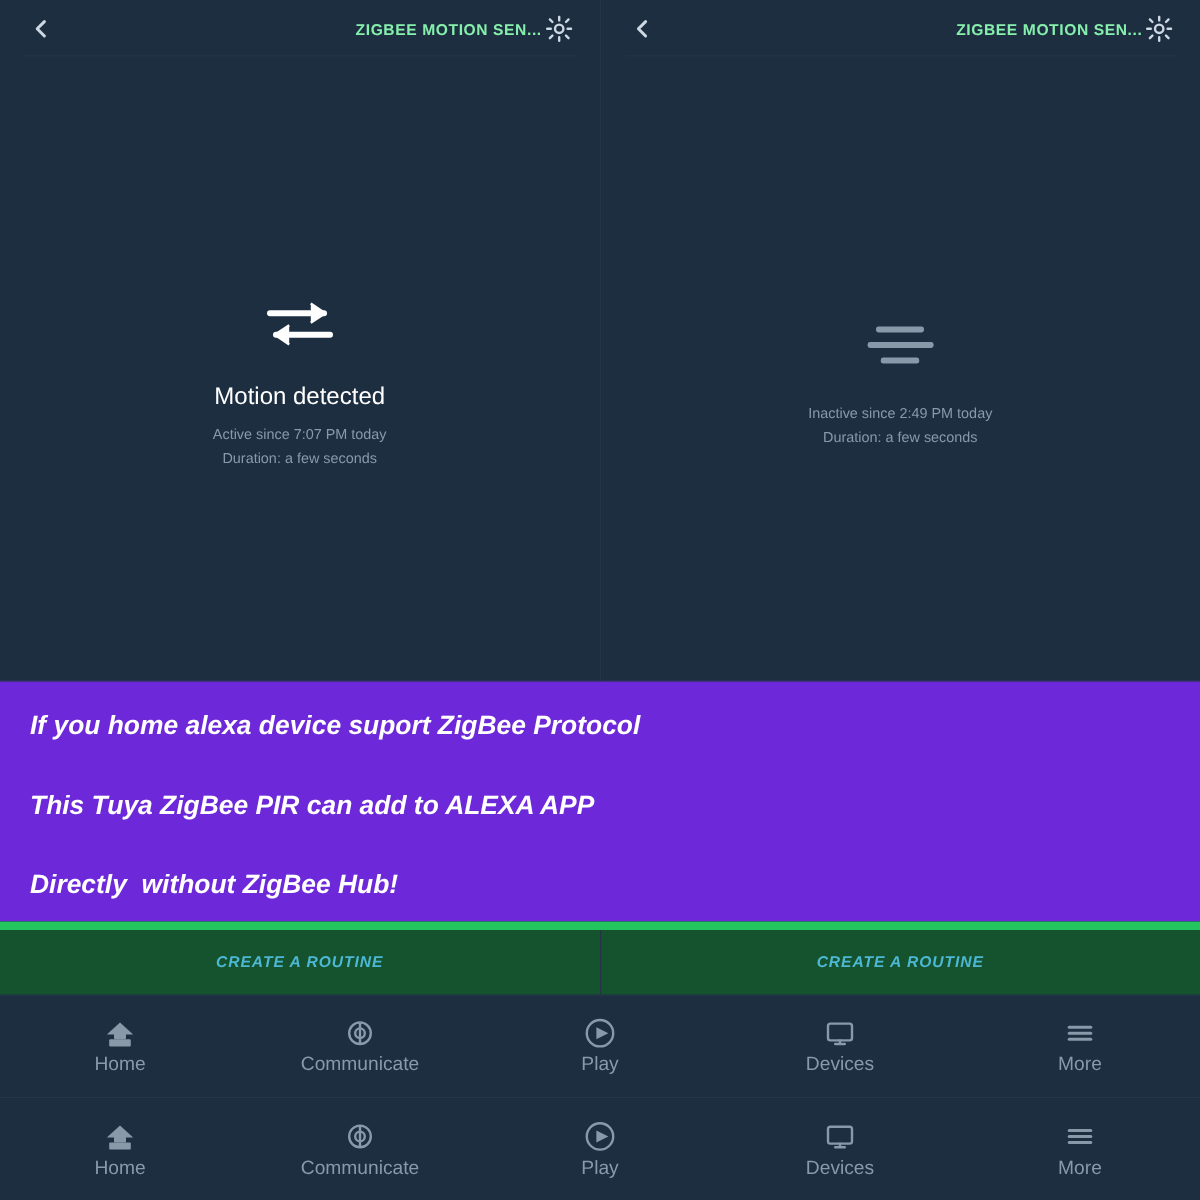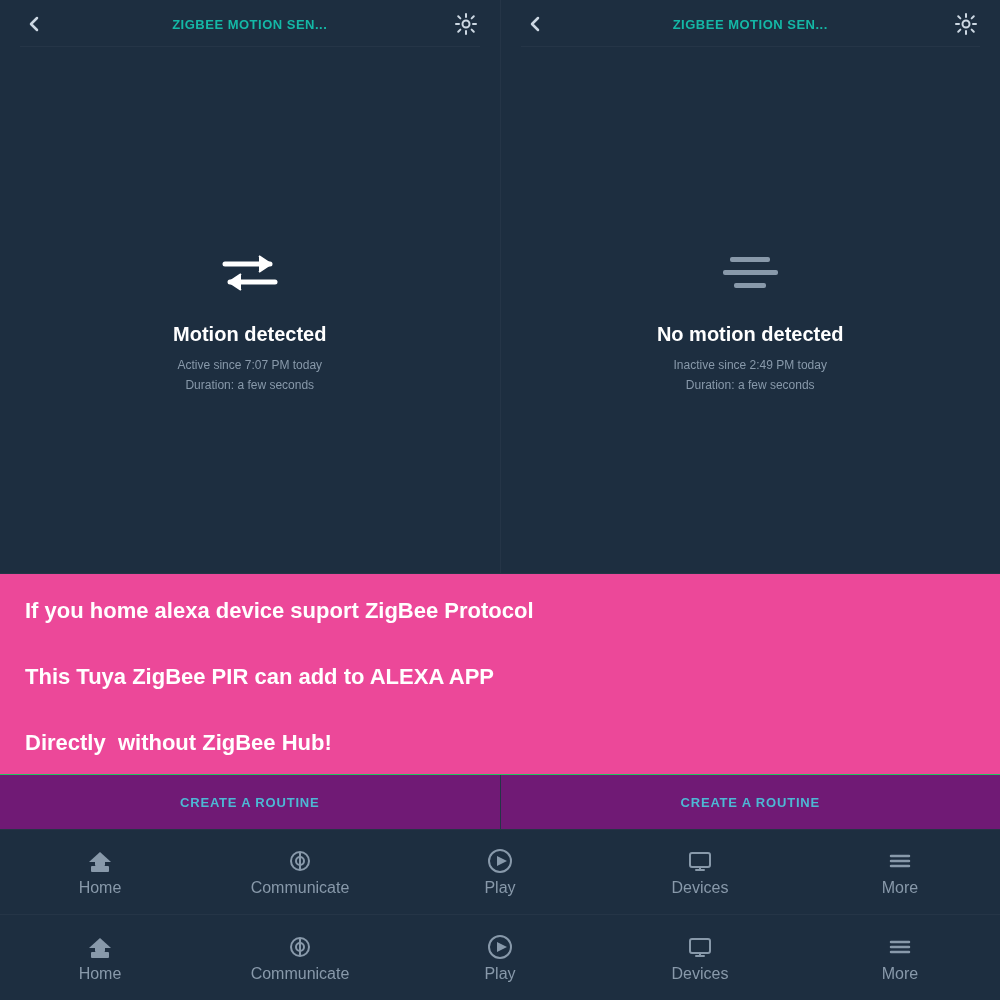--- a/index.html
+++ b/index.html
@@ -52,23 +52,23 @@
       height: 28px;
       display: flex;
       align-items: center;
       justify-content: center;
       cursor: pointer;
     }
 
     .panel-title {
       font-size: 13px;
       font-weight: 600;
-      color: #14b8a6;
+      color: #86efac;
       letter-spacing: 0.5px;
-      text-align: center;
+      text-align: right;
       flex: 1;
     }
 
     .gear-btn {
       width: 28px;
       height: 28px;
       display: flex;
       align-items: center;
       justify-content: center;
       cursor: pointer;
@@ -104,52 +104,54 @@
       margin-bottom: 20px;
     }
 
     .no-motion-line {
       background: #8899aa;
       border-radius: 2px;
     }
 
     .status-title {
       font-size: 20px;
-      font-weight: 700;
+      font-weight: 400;
       color: #ffffff;
       margin-bottom: 12px;
       text-align: right;
     }
 
     .status-sub {
       font-size: 12px;
       color: #8899aa;
       text-align: center;
       margin-bottom: 6px;
     }
 
     
     .info-section {
-      background: #ec4899;
+      background: #6d28d9;
       padding: 20px 25px 15px 25px;
       border-top: 1px solid #253547;
+      font-style: italic;
     }
 
     .info-text {
       font-size: 22px;
       font-weight: 700;
       color: #ffffff;
       line-height: 1.5;
     }
 
     
     .routine-row {
       display: flex;
-      background: #701a75;
-      border-top: 1px solid #22c55e;
+      background: #14532d;
+      border-top: 7px solid #22c55e;
+      font-style: italic;
     }
 
     .routine-btn {
       flex: 1;
       padding: 18px 10px;
       text-align: center;
       border-right: 1px solid #253547;
       cursor: pointer;
     }
     .routine-btn:last-child { border-right: none; }
@@ -265,21 +267,20 @@
         </div>
       </div>
 
       <div class="icon-area">
         <div class="no-motion-icon">
           <div class="no-motion-line" style="width:40px;height:5px;"></div>
           <div class="no-motion-line" style="width:55px;height:5px;"></div>
           <div class="no-motion-line" style="width:32px;height:5px;"></div>
         </div>
 
-        <div class="status-title">No motion detected</div>
         <div class="status-sub">Inactive since 2:49 PM today</div>
         <div class="status-sub">Duration: a few seconds</div>
       </div>
     </div>
 
   </div>
 
   <div class="info-section">
     <div class="info-text">
       If you home alexa device suport ZigBee Protocol<br><br>

